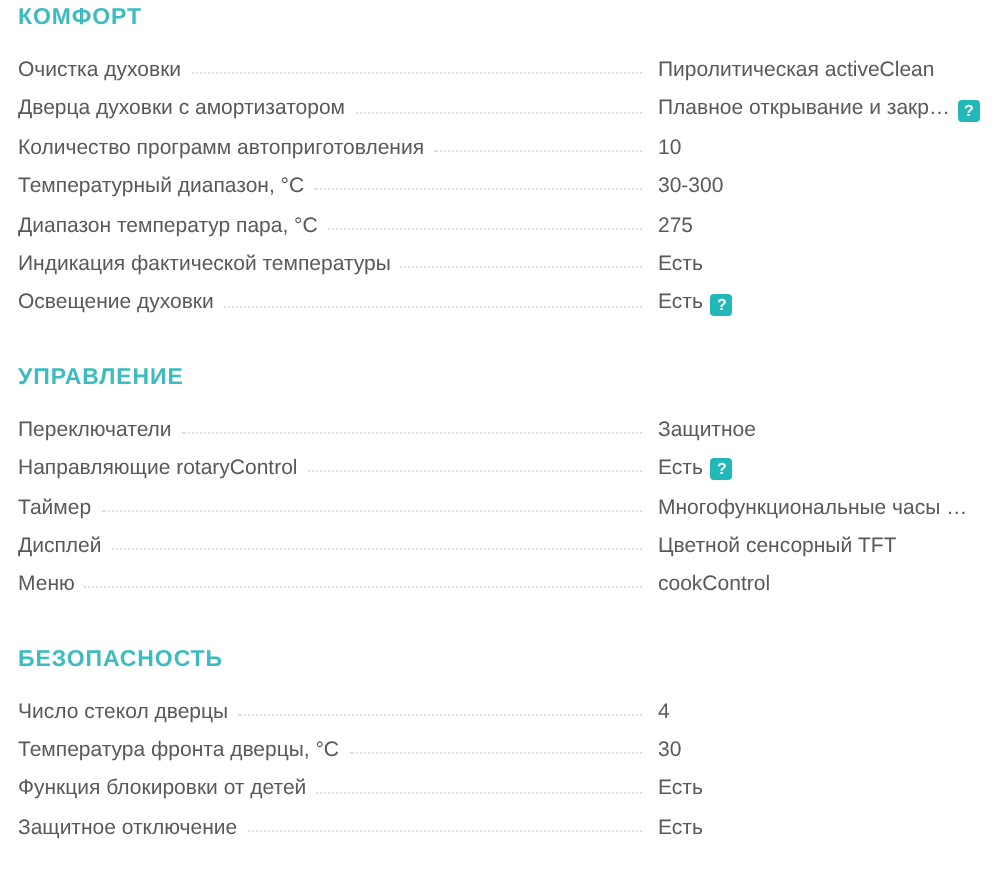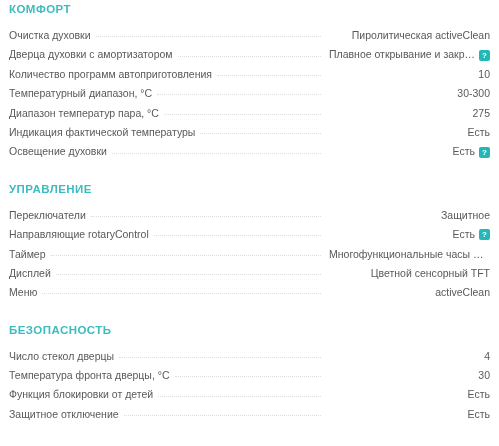--- a/index.html
+++ b/index.html
@@ -76,21 +76,20 @@
 
   .spec-value {
     flex: 0 0 auto;
     width: 161px;
     padding-left: 8px;
     color: #595959;
     display: flex;
     align-items: center;
     gap: 4px;
     overflow: hidden;
-    justify-content: flex-end;
   }
 
   .spec-value-text {
     overflow: hidden;
     text-overflow: ellipsis;
     white-space: nowrap;
   }
 
   .help-badge {
     display: inline-flex;
@@ -197,21 +196,21 @@
         <span class="spec-label">Дисплей</span>
         <span class="spec-dots"></span>
         <span class="spec-value">
           <span class="spec-value-text">Цветной сенсорный TFT</span>
         </span>
       </div>
       <div class="spec-row">
         <span class="spec-label">Меню</span>
         <span class="spec-dots"></span>
         <span class="spec-value">
-          <span class="spec-value-text">activeClean</span>
+          <span class="spec-value-text">cookControl</span>
         </span>
       </div>
     </div>
     <div class="section">
       <div class="section-title">БЕЗОПАСНОСТЬ</div>
       <div class="spec-row">
         <span class="spec-label">Число стекол дверцы</span>
         <span class="spec-dots"></span>
         <span class="spec-value">
           <span class="spec-value-text">4</span>

